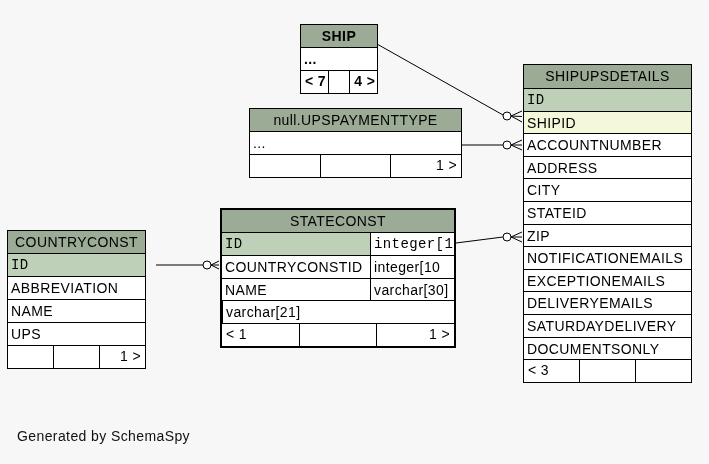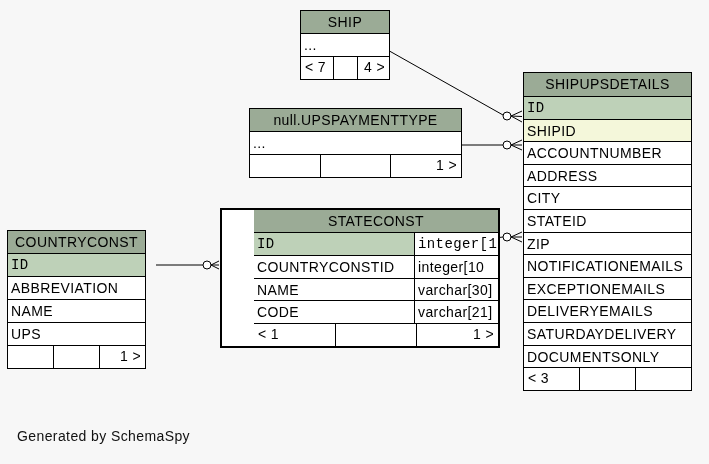--- a/index.html
+++ b/index.html
@@ -48,32 +48,32 @@
   .row.split{}
   .row.split .cname{background:var(--table-bg);}
   .row.split.pk{background:var(--table-bg);}
   .row.split.pk .cname{background:var(--primary-key-bg);}
   .tfoot{display:flex;height:22px;line-height:21px;}
   .fcell{flex:1;padding:0 4px;overflow:hidden;white-space:nowrap;}
   .fcell + .fcell{border-left:1px solid var(--border);}
   .fcell.right{text-align:right;}
 
   
-  #ship{left:300px;top:10px;width:90px;}
+  #ship{left:300px;top:24px;width:78px;font-weight:bold;}
   #ship .fcell.a{flex:1.6;}
   #ship .fcell.b{flex:1;}
   #ship .fcell.c{flex:1.55;}
 
   #upspaymenttype{left:249px;top:108px;width:213px;}
 
-  #shipupsdetails{left:523px;top:64px;width:169px;margin-top:8px;}
+  #shipupsdetails{left:523px;top:64px;width:169px;}
   #shipupsdetails .thead{height:24px;line-height:23px;}
   #shipupsdetails .row{height:22.6px;line-height:22px;}
 
-  #stateconst{left:220px;top:208px;width:280px;border-width:2px;padding-left:32px;}
+  #stateconst{left:220px;top:208px;width:236px;border-width:2px;}
   #stateconst .row{height:22.8px;}
 
   #countryconst{left:7px;top:230px;width:139px;}
 
   .generated{
     position:absolute;left:17px;top:428px;
     font-size:14px;color:#111;z-index:2;
   }
 </style>
 </head>
@@ -195,21 +195,20 @@
   </div>
   <div class="row split">
     <span class="cname">COUNTRYCONSTID</span>
     <span class="ctype">integer[10</span>
   </div>
   <div class="row split">
     <span class="cname">NAME</span>
     <span class="ctype">varchar[30]</span>
   </div>
   <div class="row split">
-    <span class="cname">CODE</span>
     <span class="ctype">varchar[21]</span>
   </div>
   <div class="tfoot">
     <span class="fcell">&lt; 1</span>
     <span class="fcell"></span>
     <span class="fcell right">1 &gt;</span>
   </div>
 </div>
 
 <div class="etable" id="countryconst">

